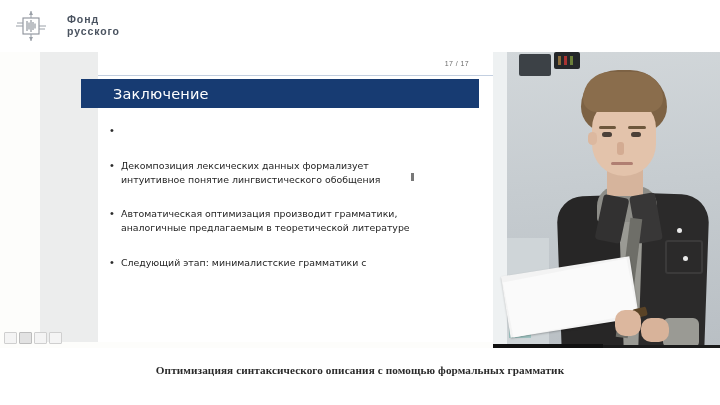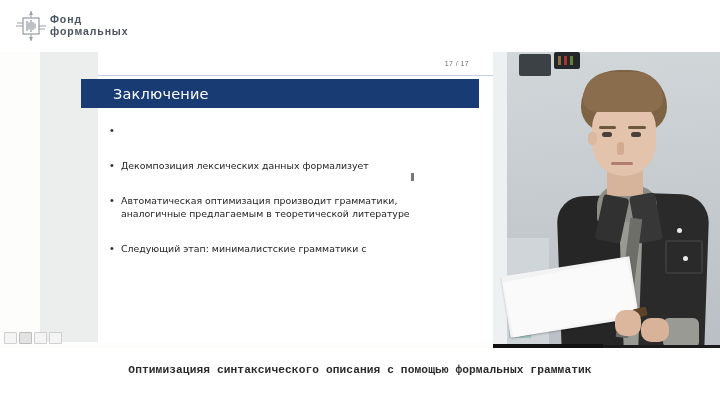--- a/index.html
+++ b/index.html
@@ -6,21 +6,21 @@
   body{
     width:720px;height:405px;overflow:hidden;
     background:#ffffff;
     font-family:"Liberation Sans","DejaVu Sans",sans-serif;
     position:relative;
   }
   #root{position:relative;width:720px;height:405px;background:#ffffff;}
 
   
   .logo-band{position:absolute;left:0;top:0;width:720px;height:52px;background:#ffffff;}
-  .logo-wrap{position:absolute;left:14px;top:9px;display:flex;align-items:center;gap:2px;}
+  .logo-wrap{position:absolute;left:14px;top:9px;display:flex;align-items:center;gap:19px;}
   .logo-mark{width:34px;height:34px;position:relative;}
   .logo-text{line-height:1.12;color:#4a5360;font-size:10.5px;letter-spacing:.9px;font-weight:600;}
   .logo-text span{display:block;}
 
   
   .stage{position:absolute;left:0;top:52px;width:720px;height:296px;background:#fdfdfb;overflow:hidden;}
 
   
   .share{position:absolute;left:0;top:0;width:493px;height:296px;background:#fdfdfb;}
   .viewer-sidebar{position:absolute;left:40px;top:0;width:58px;height:290px;background:#eceded;border-right:1px solid #d8d9da;}
@@ -96,21 +96,21 @@
   .p-pen{position:absolute;left:96px;top:238px;width:14px;height:9px;background:#5a4326;border-radius:2px;transform:rotate(-14deg);}
   .p-sleeve{position:absolute;left:126px;top:248px;width:36px;height:30px;background:#9a9a94;border-radius:6px;}
 
   .v-floorline{position:absolute;left:0;bottom:0;width:227px;height:3px;background:#1b1b1b;}
 
   
   .caption-band{position:absolute;left:0;top:348px;width:720px;height:57px;background:#ffffff;}
   .caption{
     position:absolute;left:0;right:0;top:16px;text-align:center;
     font-size:11.2px;font-weight:bold;color:#2a2a2a;letter-spacing:.1px;
-    font-family:Liberation Mono, monospace;
+    font-family:Liberation Serif, serif;
   }
   .divider-dark{position:absolute;left:493px;top:344px;width:110px;height:4px;background:#111;}
 </style>
 </head>
 <body>
 
 <div id="root">
 
   <div class="logo-band">
     <div class="logo-wrap">
@@ -131,21 +131,21 @@
             <line x1="25" y1="17" x2="32" y2="17"></line>
             <line x1="3" y1="14" x2="9" y2="14"></line>
             <line x1="25" y1="20" x2="31" y2="20"></line>
           </g>
           <polygon points="17,2 15,6 19,6" fill="#9aa0a8"></polygon>
           <polygon points="17,32 15,28 19,28" fill="#9aa0a8"></polygon>
         </svg>
       </div>
       <div class="logo-text">
         <span>Фонд</span>
-        <span>формальных</span>
+        <span>русского</span>
       </div>
     </div>
   </div>
 
   <div class="stage">
 
     <div class="share">
       <div class="viewer-sidebar"></div>
 
       <div class="viewer-doc">
@@ -162,20 +162,21 @@
             <div class="dot">•</div>
             <div class="btext">
               <br>
             </div>
           </div>
 
           <div class="bullet">
             <div class="dot">•</div>
             <div class="btext">
               <span>Декомпозиция лексических данных формализует</span><br>
+              <span>интуитивное понятие лингвистического обобщения</span>
             </div>
           </div>
 
           <div class="bullet">
             <div class="dot">•</div>
             <div class="btext">
               <span>Автоматическая оптимизация производит грамматики,</span><br>
               <span>аналогичные предлагаемым в теоретической литературе</span>
             </div>
           </div>

